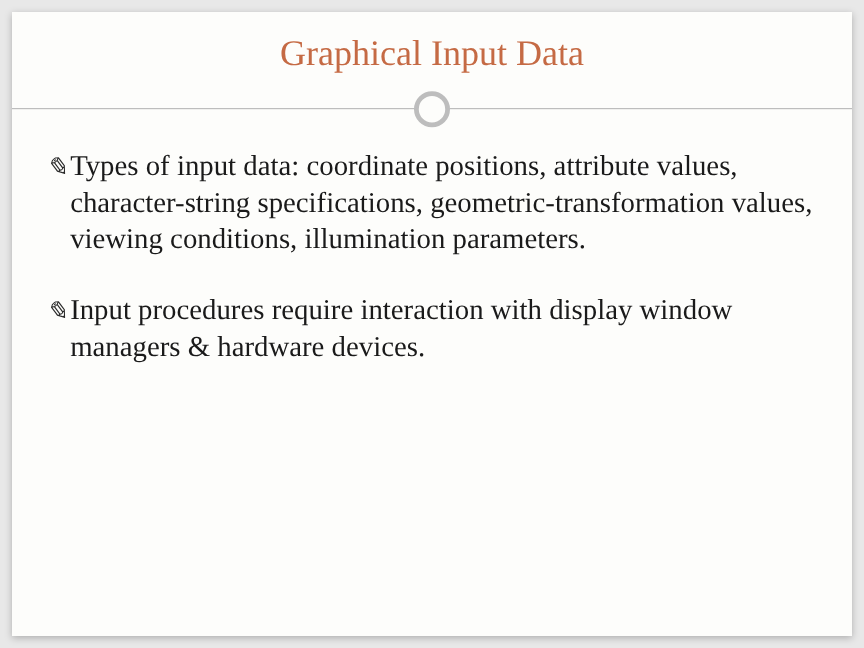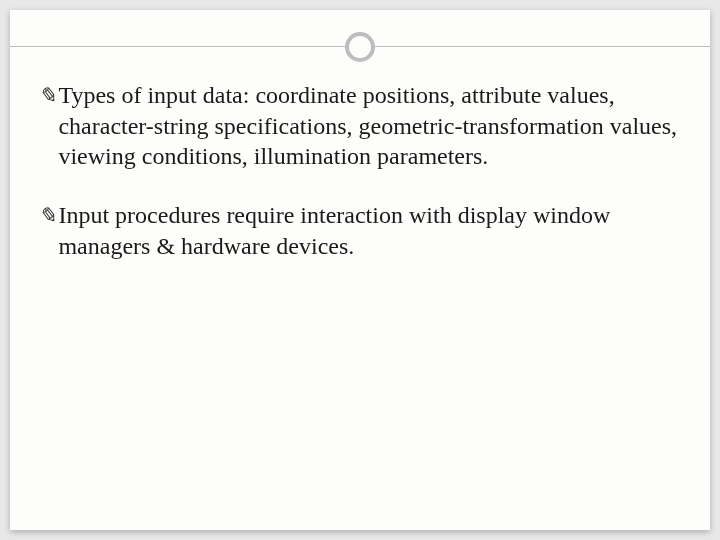--- a/index.html
+++ b/index.html
@@ -72,20 +72,21 @@
     top: 2px;
   }
   .bullet-text {
     flex: 1 1 auto;
   }
 </style>
 </head>
 <body>
 
 <div class="slide">
+  <h1 class="title">Graphical Input Data</h1>
 
   <div class="divider-wrap">
     <div class="hr-line"></div>
     <div class="circle"></div>
   </div>
 
   <div class="content">
     <div class="bullet-item">
       <span class="bullet-glyph">✎</span>
       <span class="bullet-text">Types of input data: coordinate positions, attribute values, character-string specifications, geometric-transformation values, viewing conditions, illumination parameters.</span>

